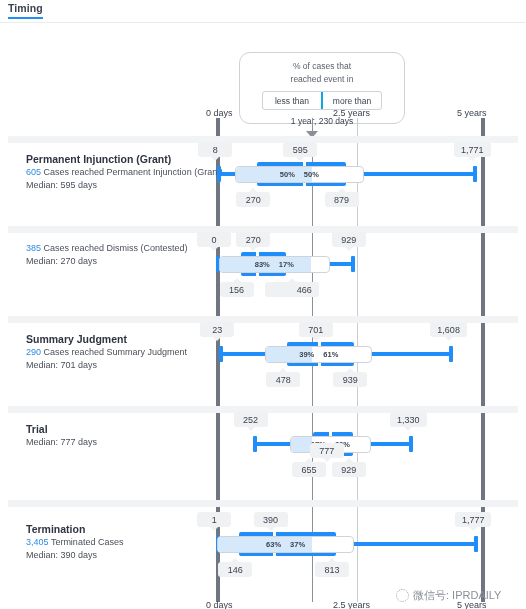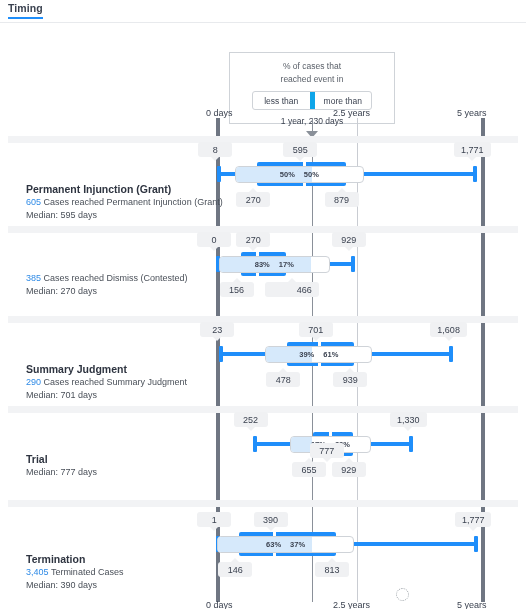--- a/index.html
+++ b/index.html
@@ -27,45 +27,45 @@
   
   .sep{position:absolute;left:8px;width:510px;height:7px;background:#f2f3f5;}
   
   .rail{position:absolute;width:4px;background:#6f7682;}
   .gridline{position:absolute;width:1px;background:#c9ccd2;}
   .pointerline{position:absolute;width:1px;background:#8a9099;}
   
   .axcap{position:absolute;font-size:9px;color:#3b4250;white-space:nowrap;}
   
   #callout{
-    position:absolute;left:229px;top:30px;width:166px;height:72px;
-    border:1px solid #cfd3d8;border-radius:0;background:#fff;
+    position:absolute;left:239px;top:30px;width:166px;height:72px;
+    border:1px solid #cfd3d8;border-radius:11px;background:#fff;
     box-sizing:border-box;
   }
   #callout .ctitle{
     text-align:center;font-size:8.5px;color:#5a6069;line-height:13px;
     padding-top:7px;
   }
   #callout .cbtns{
     margin:5px auto 0;width:120px;height:19px;
     border:1px solid #cfd3d8;border-radius:3px;display:flex;box-sizing:border-box;
   }
   #callout .cbtns div{
     flex:1;display:flex;align-items:center;justify-content:center;
     font-size:8.5px;color:#3b4250;
   }
-  #callout .cbtns div:first-child{border-right:5px solid #0ea5e9;}
+  #callout .cbtns div:first-child{border-right:2px solid #0ea5e9;}
   #callout .cfoot{text-align:center;font-size:8.5px;color:#3b4250;margin-top:6px;}
   #callout-arrow{
     position:absolute;left:306px;top:109px;width:0;height:0;
     border-left:6px solid transparent;border-right:6px solid transparent;
     border-top:7px solid #8a9099;
   }
   
-  .rowlabel{position:absolute;left:26px;width:196px;margin-top:30px;}
+  .rowlabel{position:absolute;left:26px;width:196px;}
   .rowlabel .t{font-size:10.5px;font-weight:bold;color:#2e3440;line-height:14px;}
   .rowlabel .s{font-size:9px;color:#4a5059;line-height:13px;white-space:nowrap;}
   .rowlabel .s .cnt{color:#2e8ae6;}
   .rowlabel .m{font-size:9px;color:#4a5059;line-height:13px;}
   
   .whisker{position:absolute;height:4px;background:#1f8efa;}
   .cap{position:absolute;width:4px;height:16px;background:#1f8efa;border-radius:1px;}
   .iqr{position:absolute;height:24px;background:#1f8efa;border-radius:2px;}
   .medtick{position:absolute;width:3px;height:24px;background:#ffffff;}
   
@@ -253,14 +253,15 @@
       </div>
       <div class="pill top" style="left: 197.145px; top: 490px;">1<div class="nub"></div></div>
       <div class="pill top" style="left: 253.599px; top: 490px;">390<div class="nub"></div></div>
       <div class="pill top" style="left: 454.889px; top: 490px;">1,777<div class="nub"></div></div>
       <div class="pill bot" style="left: 218.188px; top: 540px;">146<div class="nub"></div></div>
       <div class="pill bot" style="left: 314.987px; top: 540px;">813<div class="nub"></div></div>
     </div>
 
   <div id="watermark">
     <span class="wicon"></span>
+    <span>微信号: IPRDAILY</span>
   </div>
 </div>
 
 </body></html>

